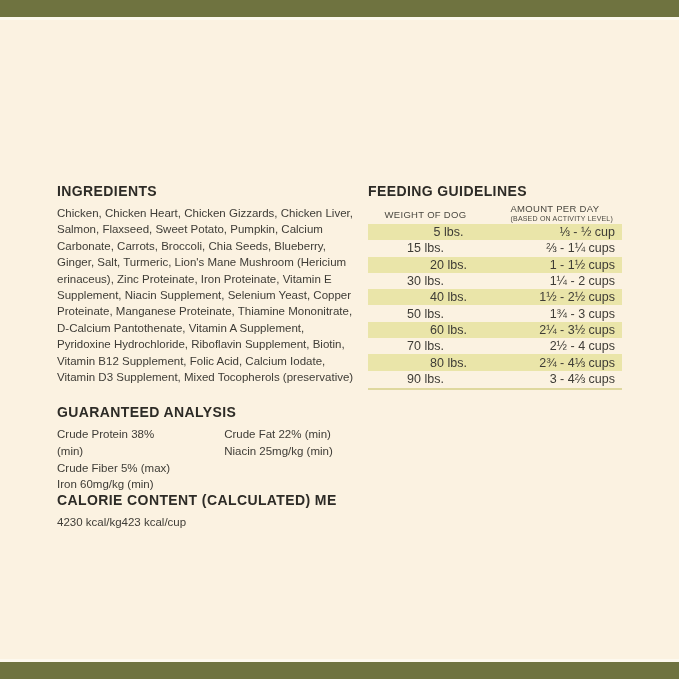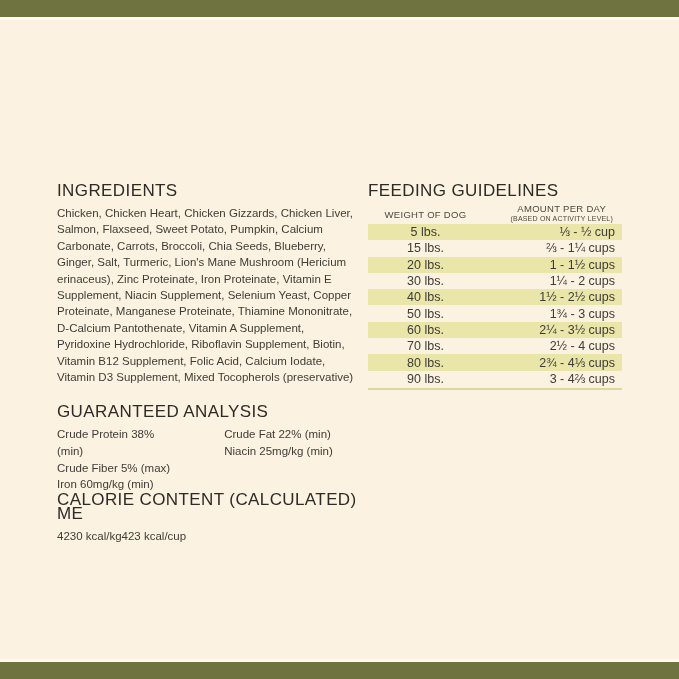--- a/index.html
+++ b/index.html
@@ -14,21 +14,21 @@
     color:var(--text);
   }
   .banner{position:absolute; left:0; width:679px; background:var(--olive);}
   .banner-top{top:0; height:17px;}
   .banner-bottom{bottom:0; height:17px;}
   .strip{position:absolute; left:0; width:679px; height:3px; background:var(--strip);}
   .strip-top{top:17px;}
   .strip-bottom{bottom:17px;}
 
   .section-title{
-    font-weight:normal; font-size:17px; letter-spacing:.4px;
+    font-weight:bold; font-size:14px; letter-spacing:.4px;
     color:var(--head); margin:0 0 7px 0; line-height:14px;
   }
 
   
   .left-col{position:absolute; left:57px; top:184px; width:300px;}
   .ingredients-text{font-size:11.5px; line-height:16.4px; white-space:nowrap;}
   .ga-title{margin-top:20px;}
   .ga-grid{display:flex; font-size:11.5px; line-height:16.6px;}
   .ga-col-left{width:139px;}
   .ga-col-right{width:155px;margin-left:48px;}
@@ -37,27 +37,27 @@
 
   
   .right-col{position:absolute; left:368px; top:184px; width:254px;}
   .ftable-header{
     display:flex; align-items:center; height:19px; margin-bottom:0;
   }
   .fw-head{
     width:115px; text-align:center; font-size:9.5px; letter-spacing:.3px; color:#4A4840;
   }
   .fa-head-wrap{flex:1; text-align:right; padding-right:9px;}
-  .fa-head-inner{display:inline-block; text-align:center;}
+  .fa-head-inner{display:inline-block; text-align:left;}
   .fa-head-main{font-size:9.5px; letter-spacing:.3px; color:#4A4840; line-height:10px;}
   .fa-head-sub{font-size:7px; letter-spacing:.2px; color:#4A4840; line-height:9px;}
   .frow{
     display:flex; align-items:center; height:16.3px; font-size:12.5px;
   }
-  .frow.hl{background:var(--hl);}
+  .frow.hl{background:var(--hl);padding-left:23px;}
   .fw{width:115px; text-align:center;}
   .fa{flex:1; text-align:right; padding-right:7px;}
   .ftable-rule{height:2px; background:var(--rule); margin-top:1px;}
 </style>
 </head>
 <body>
 
 <div class="page">
 
   <div class="banner banner-top"></div>

